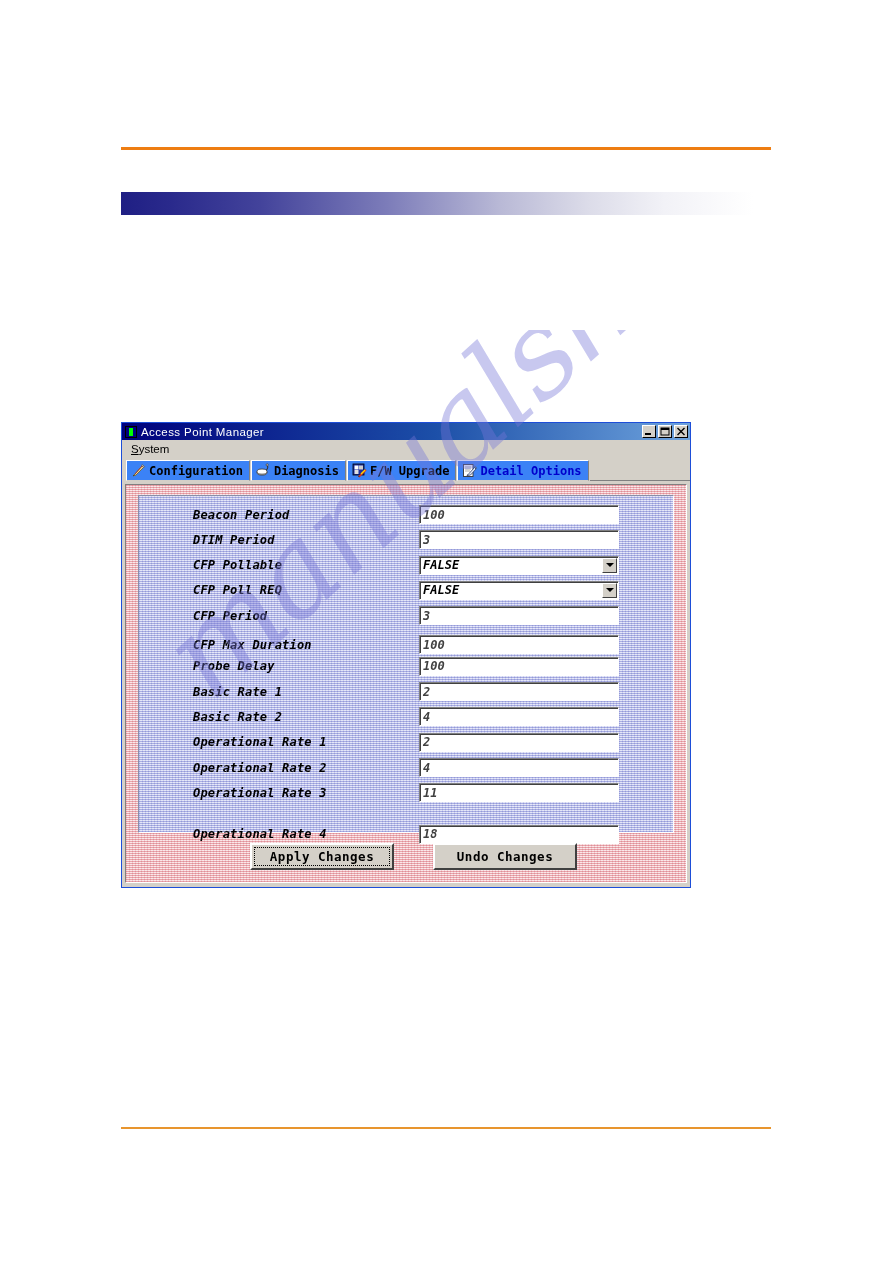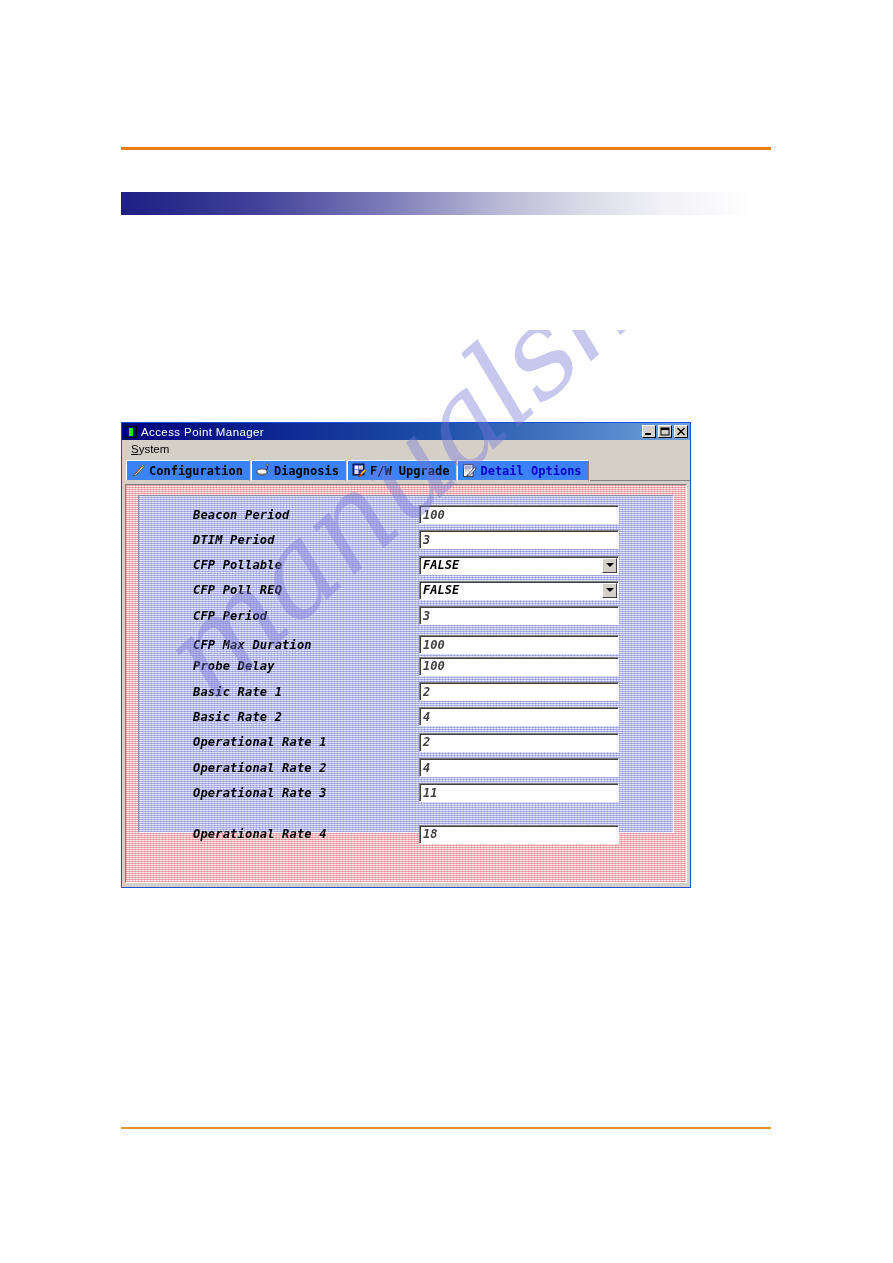--- a/index.html
+++ b/index.html
@@ -510,19 +510,27 @@
           </div>
           <div class="form-row" style="top: 311.6px; margin-top: 16px;">
             <div class="field-label">Operational Rate 4</div>
             <div class="field-control">
               <div class="textbox">
                 <span>18</span>
               </div>
             </div>
           </div>
         </div>
+      <div class="btn-row">
+        <div class="dlg-btn apply focused">
+          <span>Apply Changes</span>
+        </div>
+        <div class="dlg-btn undo">
+          <span>Undo Changes</span>
+        </div>
+      </div>
     </div>
   </div>
 </div>
 
 <div class="watermark">
   <span>manualshive.com</span>
 </div>
 
 </body></html>

